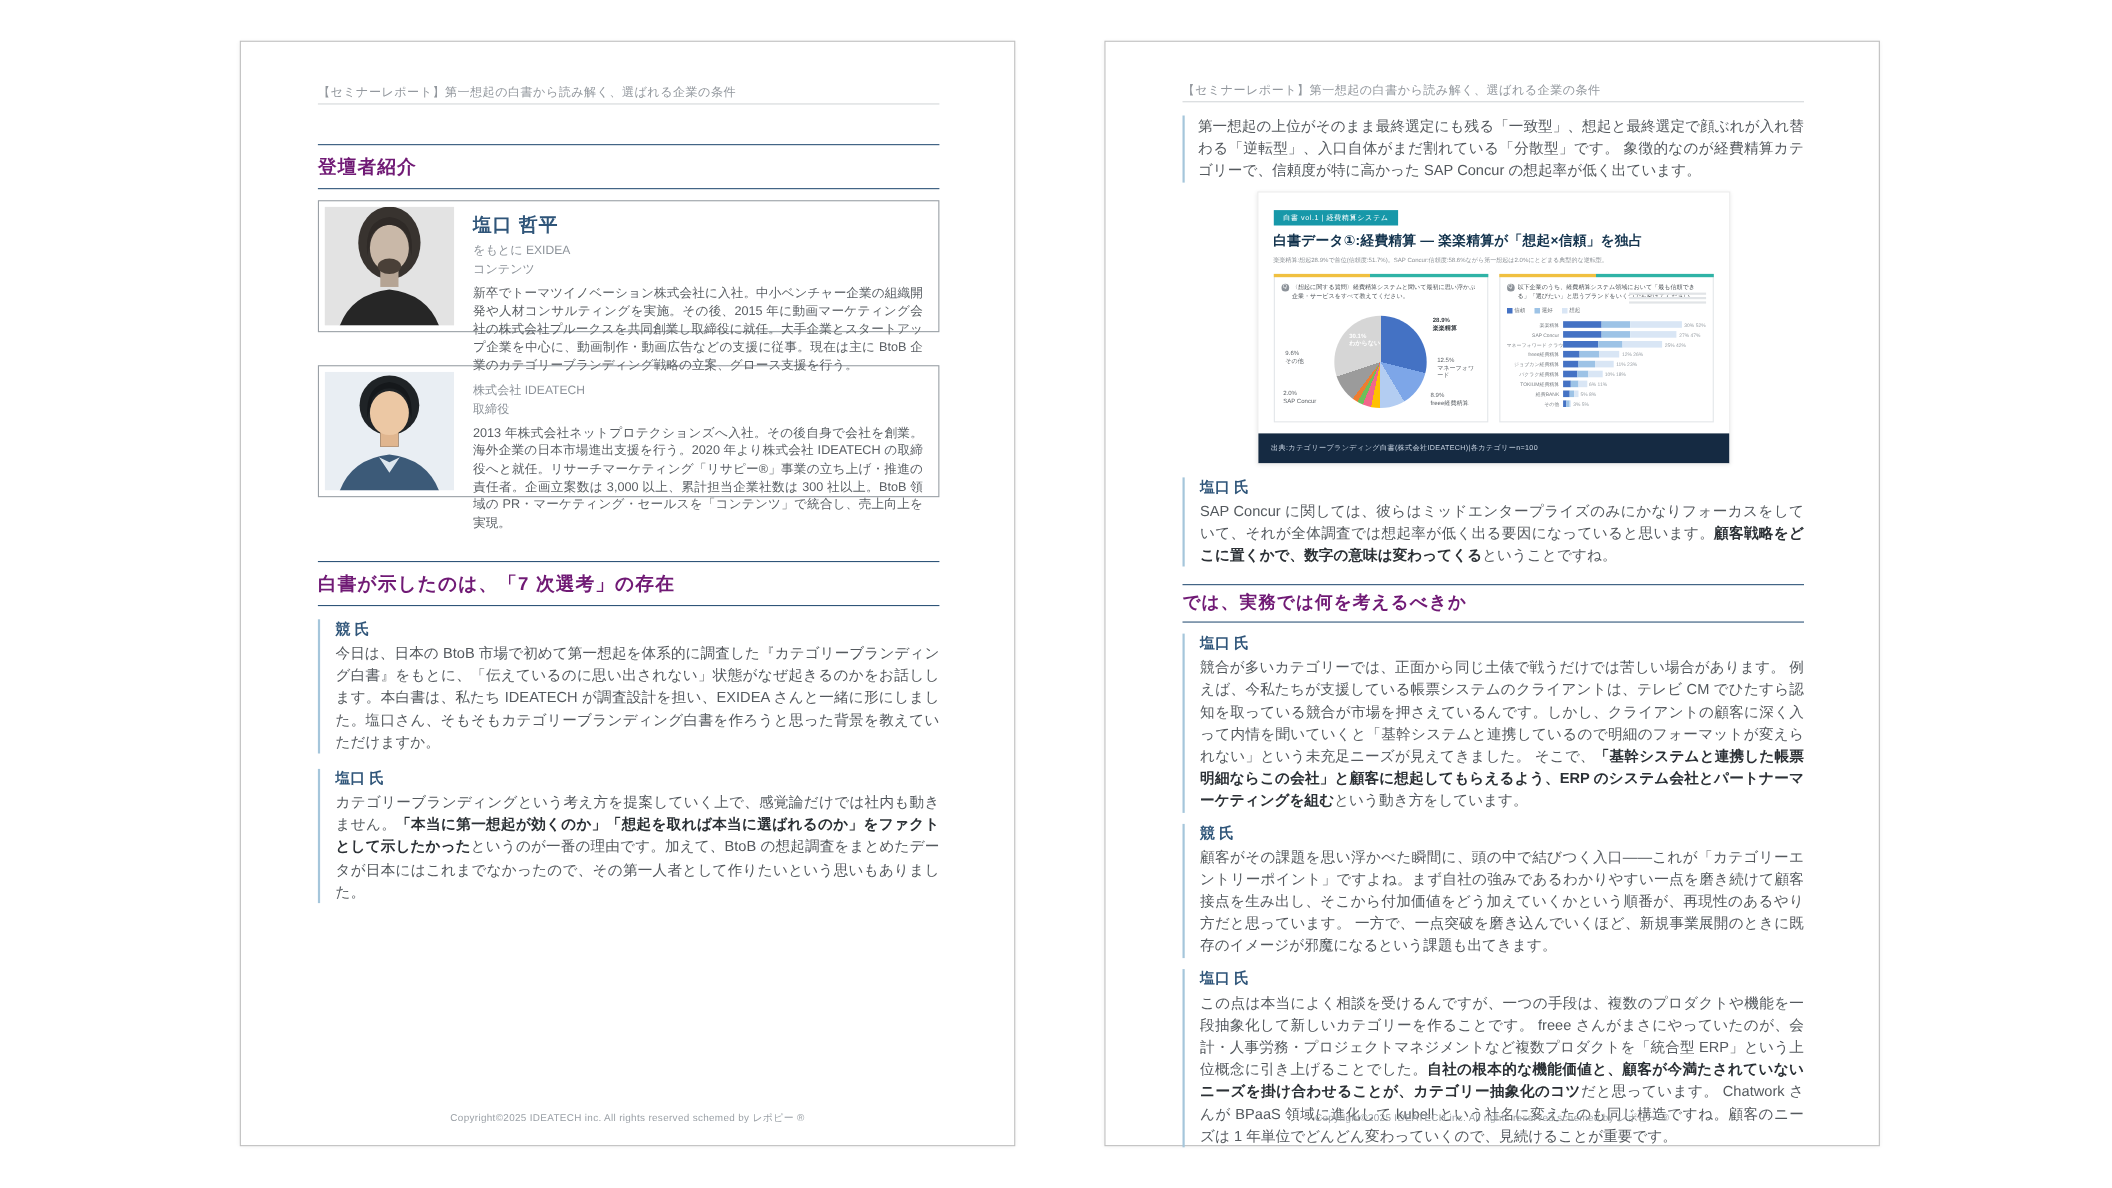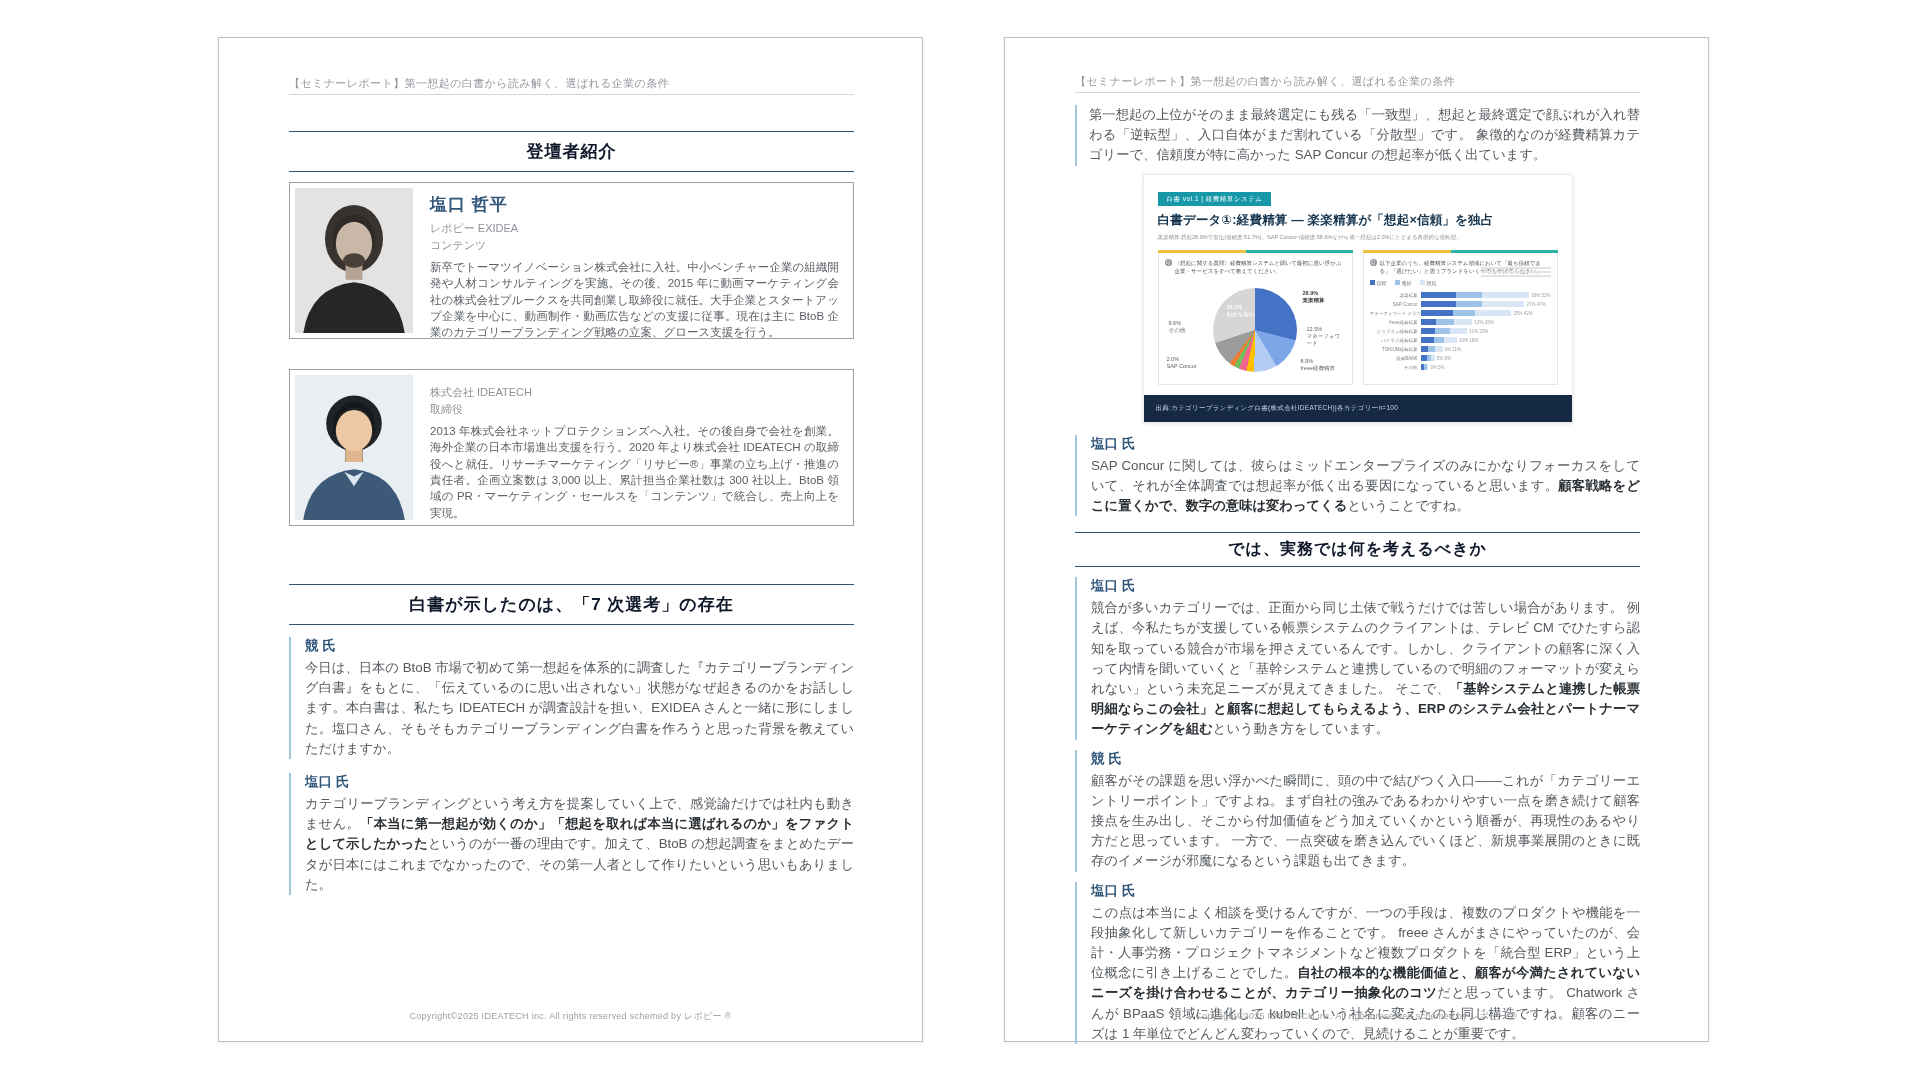--- a/index.html
+++ b/index.html
@@ -7,27 +7,27 @@
        font-family:"Liberation Sans","DejaVu Sans",sans-serif;
        -webkit-font-smoothing:antialiased;}
   .page{position:absolute;top:37px;width:705px;height:1005px;background:#fff;
         border:1px solid #bfbfbf;box-shadow:0 1px 4px rgba(0,0,0,.06);box-sizing:border-box;}
   #page-left{left:218px;}
   #page-right{left:1004px;}
   .page-inner{padding:38px 68px 0 70px;position:relative;height:100%;box-sizing:border-box;}
   .doc-header{font-size:11px;color:#93989e;letter-spacing:.4px;
               border-bottom:1px solid #d4d7da;padding-bottom:3px;}
   .sec-head{border-top:1.5px solid #2f5579;border-bottom:1.5px solid #2f5579;
-            color:#0f172a;font-weight:bold;font-size:17px;text-align:center;
+            color:#701a75;font-weight:bold;font-size:17px;text-align:left;
             padding:8px 0;letter-spacing:1px;}
   .mt36{margin-top:36px;} .mt10{margin-top:10px;} .mt30{margin-top:30px;}
   .mt58{margin-top:58px;} .mt12{margin-top:12px;} .mt14{margin-top:14px;} .mt16{margin-top:16px;}
 
   
-  .card{border:1px solid #9aa0a6;display:flex;height:157px;box-sizing:border-box;background:#fff;}
+  .card{border:1px solid #9aa0a6;display:flex;height:120px;box-sizing:border-box;background:#fff;}
   .photo{width:118px;margin:5px;flex:0 0 auto;overflow:hidden;}
   .photo svg{display:block;width:100%;height:100%;}
   .card-text{padding:10px 14px 8px 12px;flex:1;}
   .sp-name{color:#2f5579;font-weight:bold;font-size:17px;letter-spacing:1px;}
   .sp-org{font-size:11px;color:#8d939a;line-height:1.5;margin-top:4px;}
   .sp-bio{font-size:11.5px;color:#5a5f64;line-height:1.42;margin-top:6px;text-align:justify;}
 
   
   .dlg{border-left:2px solid #a5c6db;padding-left:14px;}
   .dlg-name{color:#2f5579;font-weight:bold;font-size:13.5px;margin-bottom:3px;}
@@ -98,21 +98,21 @@
           <rect x="43" y="62" width="14" height="14" fill="#b5a494"></rect>
           <ellipse cx="50" cy="46" rx="15" ry="18" fill="#c9b8a8"></ellipse>
           <path d="M33 52 Q30 24 50 22 Q70 24 67 52 L64 36 Q58 28 50 28 Q42 28 36 36 Z" fill="#2f2a27"></path>
           <ellipse cx="50" cy="60" rx="9" ry="6" fill="#4a4038"></ellipse>
           <path d="M8 120 Q14 82 50 78 Q86 82 92 120 Z" fill="#262626"></path>
         </svg>
       </div>
       <div class="card-text">
         <div class="sp-name">塩口 哲平</div>
         <div class="sp-org">
-          <div>レポピー EXIDEA</div>
+          <div>をもとに EXIDEA</div>
           <div>コンテンツ</div>
         </div>
         <div class="sp-bio">新卒でトーマツイノベーション株式会社に入社。中小ベンチャー企業の組織開発や人材コンサルティングを実施。その後、2015 年に動画マーケティング会社の株式会社プルークスを共同創業し取締役に就任。大手企業とスタートアップ企業を中心に、動画制作・動画広告などの支援に従事。現在は主に BtoB 企業のカテゴリーブランディング戦略の立案、グロース支援を行う。</div>
       </div>
     </div>
 
     <div class="card mt30">
       <div class="photo">
         <svg viewBox="0 0 100 120" preserveAspectRatio="xMidYMid slice">
           <rect width="100" height="120" fill="#e9eef3"></rect>

